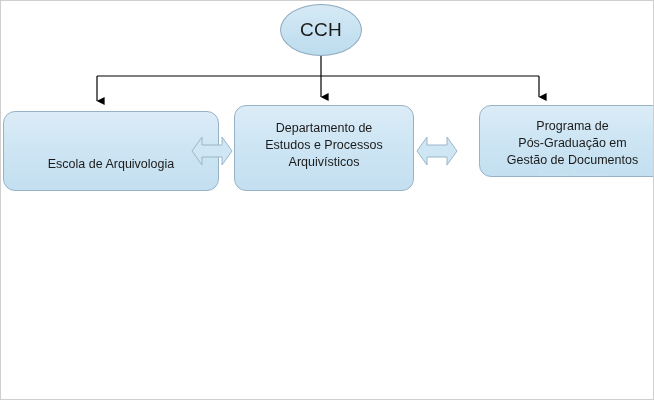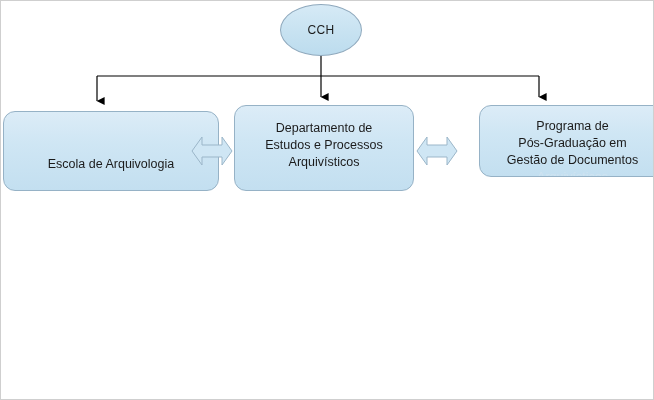--- a/index.html
+++ b/index.html
@@ -36,21 +36,21 @@
     border-radius: 50%;
     border: 1px solid #8fa9bd;
     background: linear-gradient(180deg, #d6eaf6 0%, #c7e2f1 55%, #bcdcee 100%);
     display: flex;
     align-items: center;
     justify-content: center;
     box-sizing: border-box;
     z-index: 3;
   }
   .root-label {
-    font-size: 12px;
+    font-size: 19px;
     color: #1b1b1b;
     letter-spacing: 0.3px;
   }
   
   .proc-box {
     position: absolute;
     border: 1px solid #96b2c6;
     border-radius: 12px;
     background: linear-gradient(180deg, #dcecf7 0%, #cfe6f4 40%, #c3dff0 100%);
     box-sizing: border-box;

